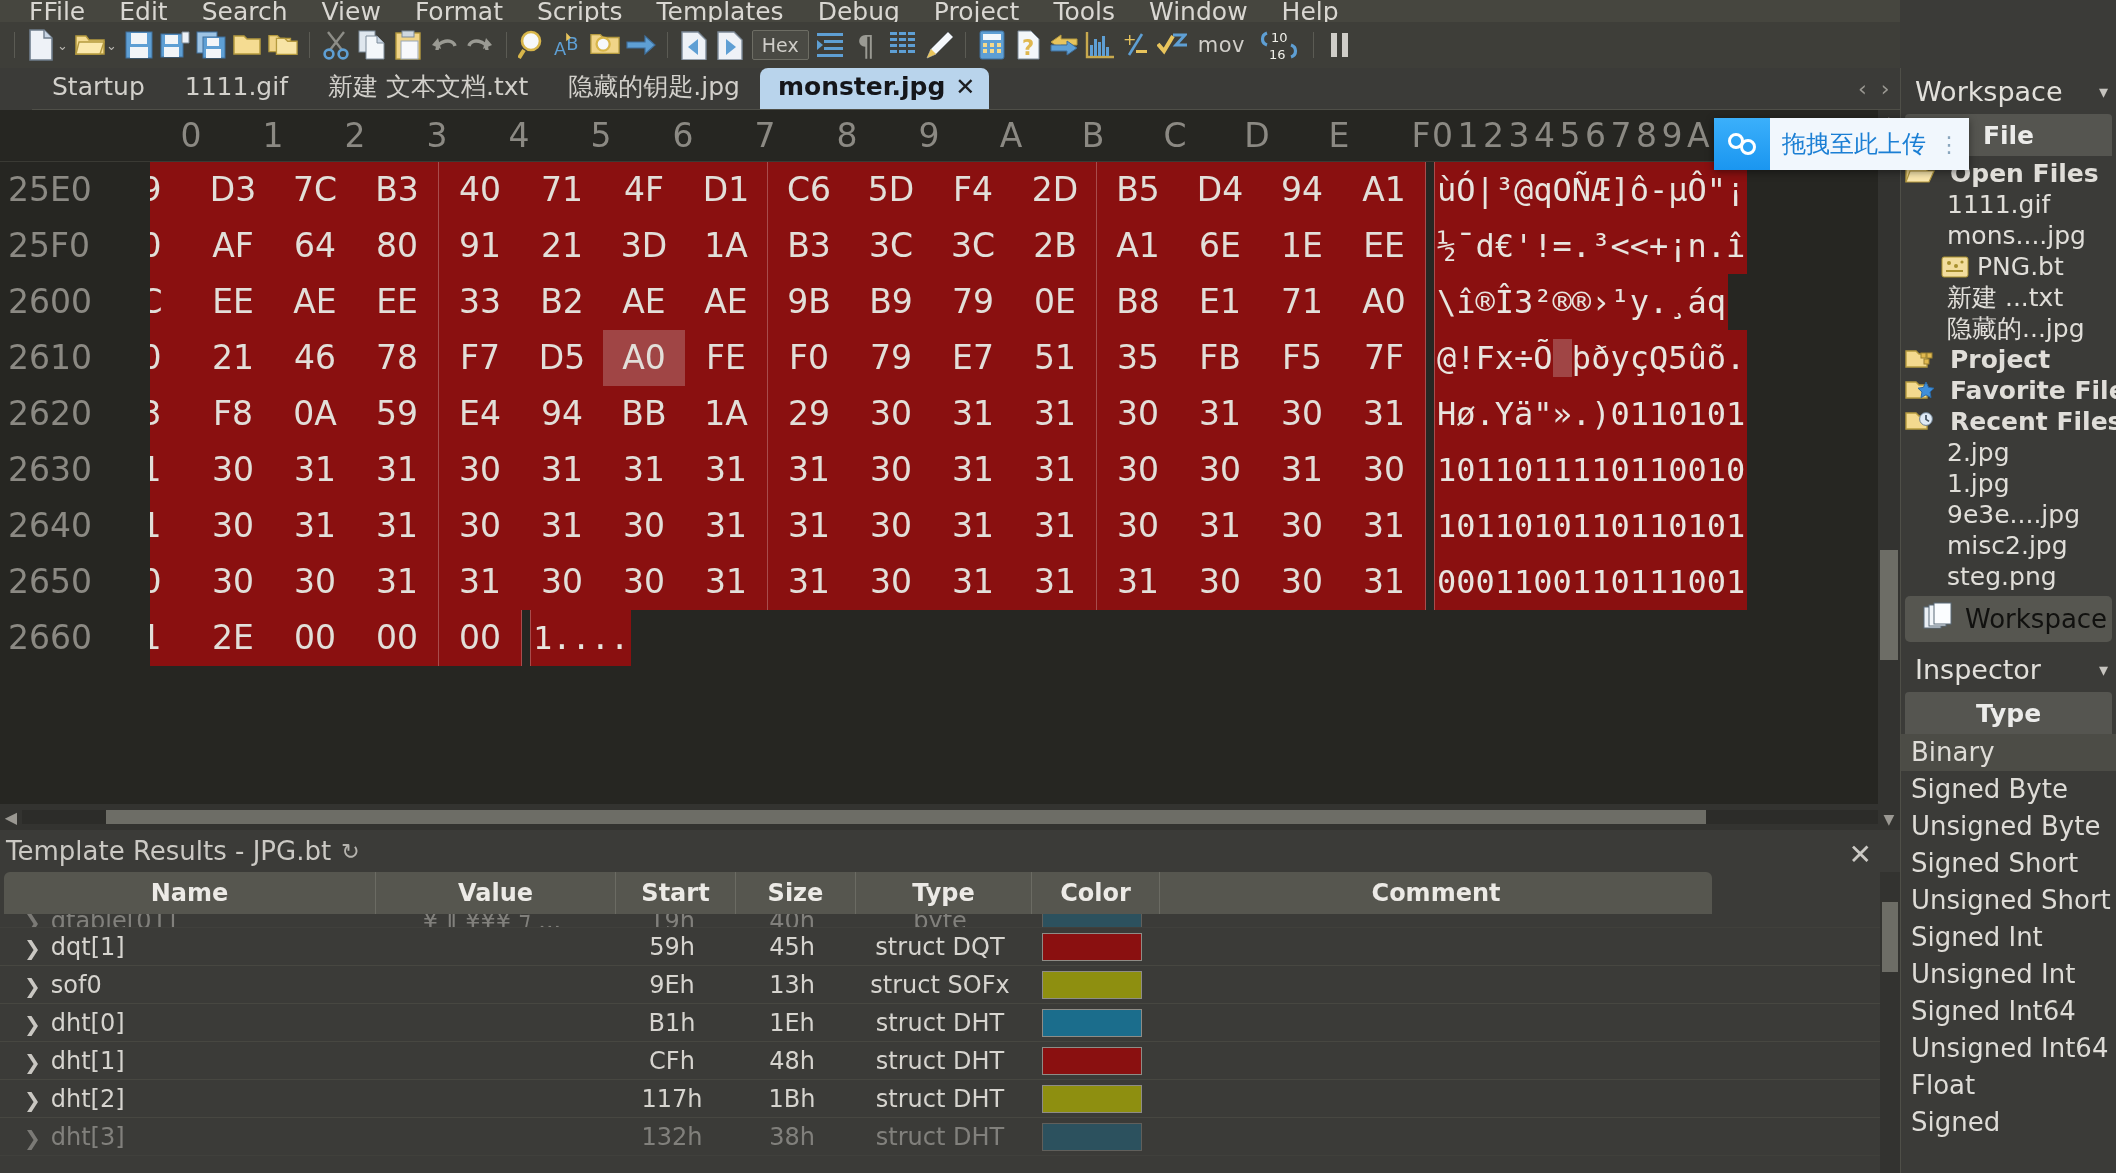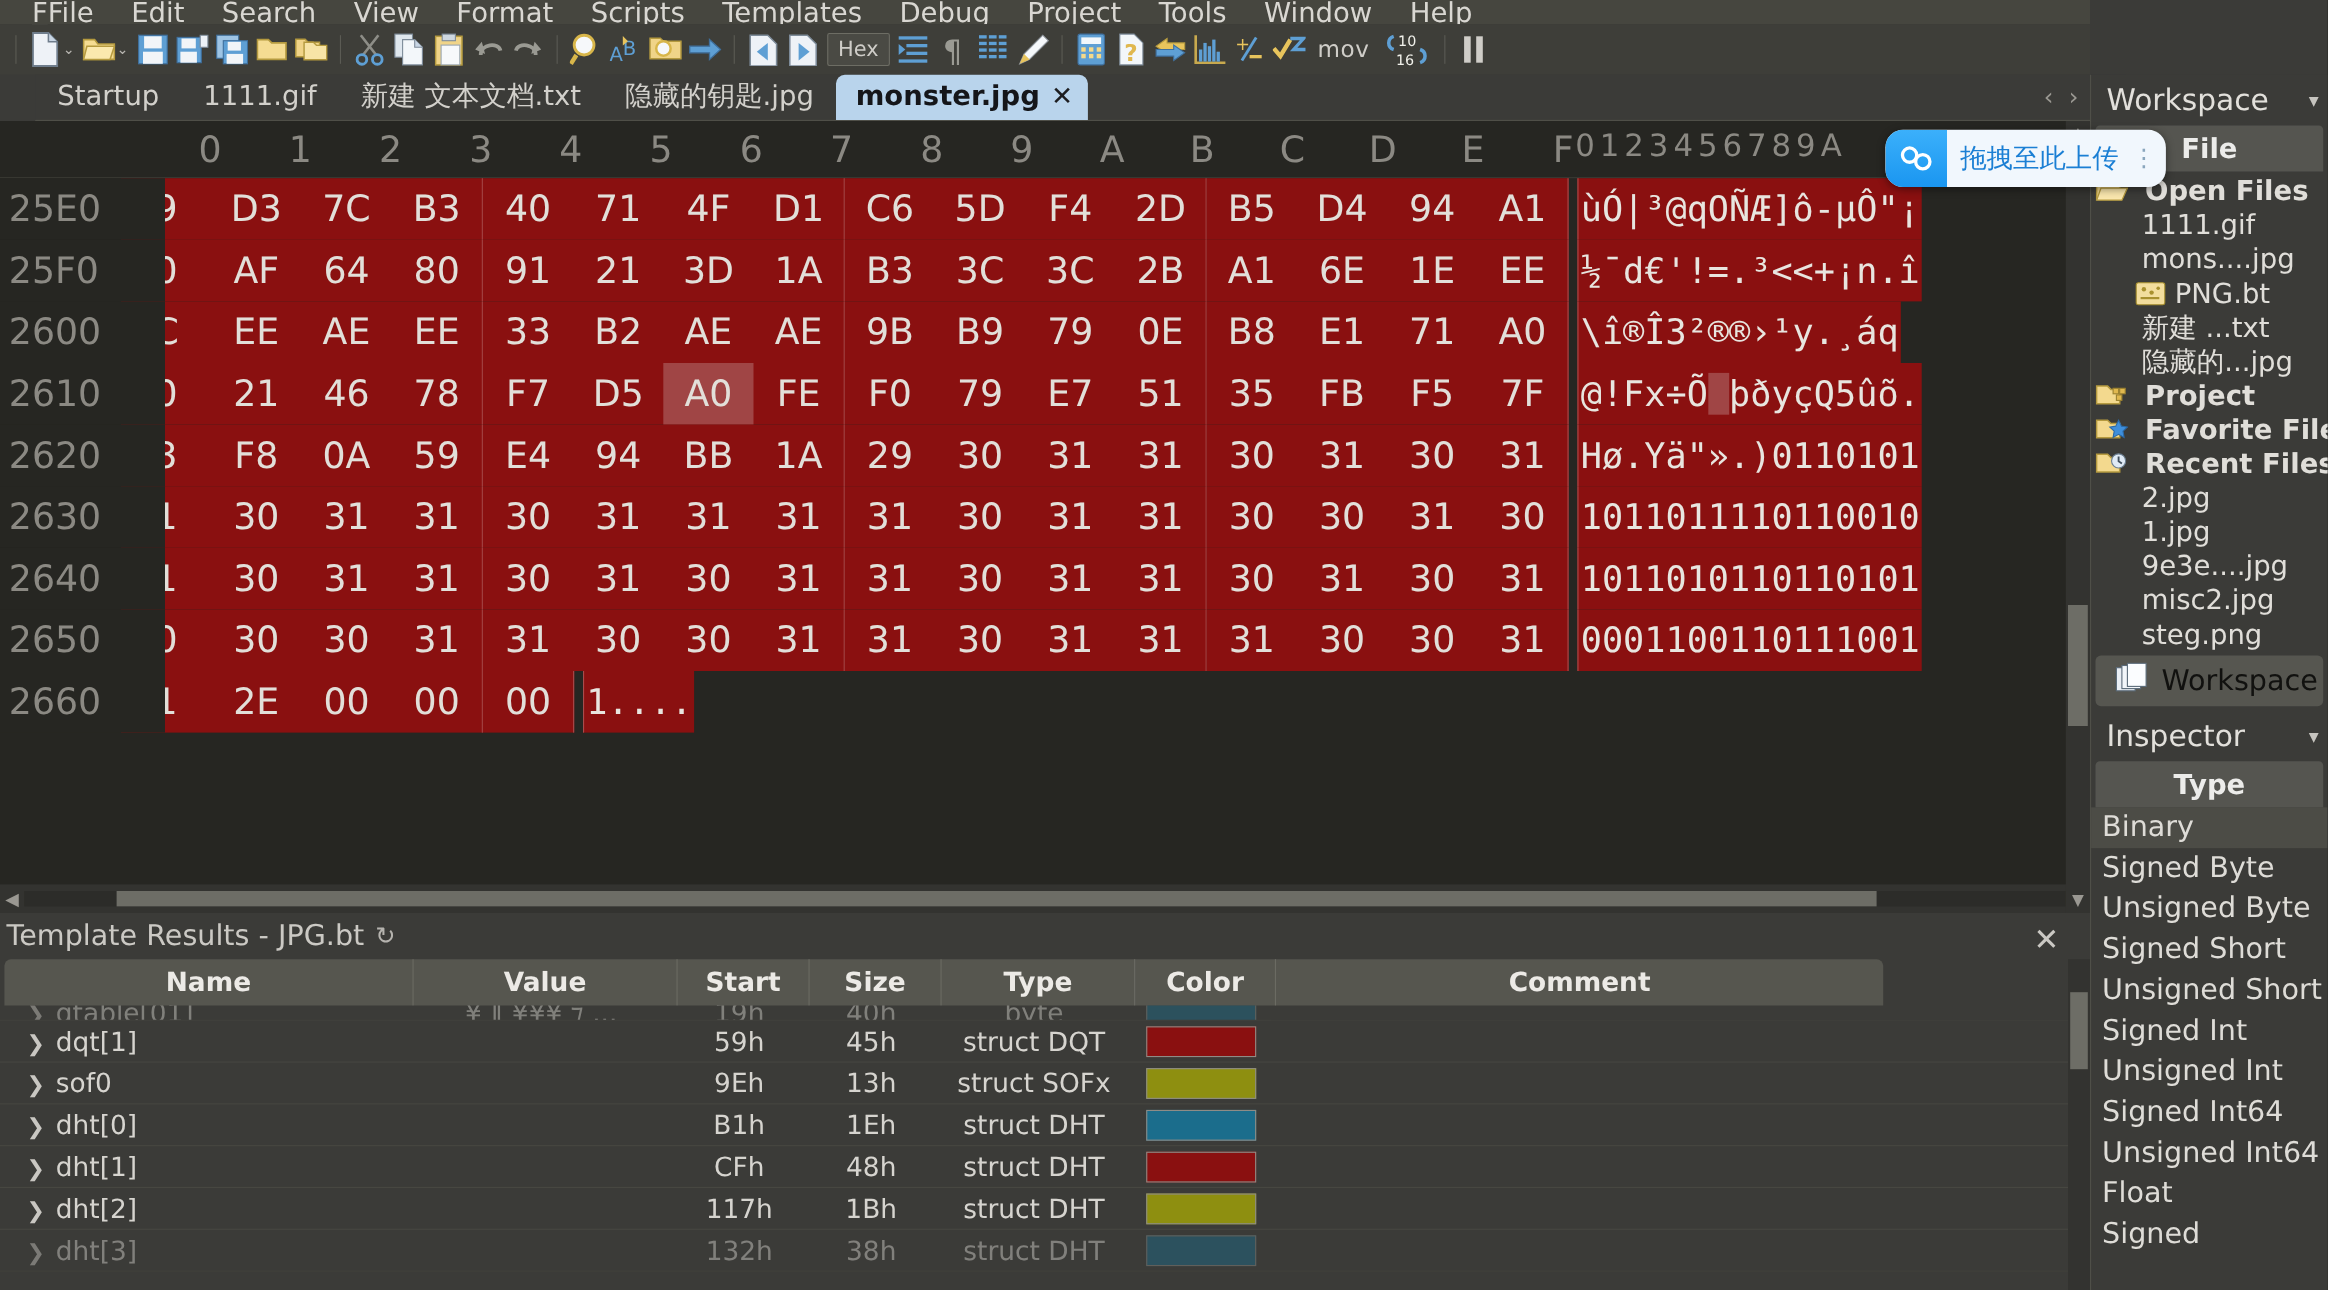--- a/index.html
+++ b/index.html
@@ -75,21 +75,21 @@
     position:relative; height:52px; width:100%;
     font-family:"DejaVu Sans",sans-serif; color:#8b8983; font-size:33px;
     border-bottom:1px solid #3a3a34;
   }
   .hexhdr .cols {
     position:absolute; left:150px; top:6px; display:flex;
   }
   .hexhdr .ch { width:82px; text-align:center; }
   .hexhdr .ascii-cols {
     position:absolute; left:1432px; top:6px; letter-spacing:4.5px;
-    font-size:28px; color:#8b8983;
+    font-size:33px; color:#8b8983;
   }
   .hexbody { position:relative; }
   .hexrow { position:relative; height:56px; display:flex; align-items:center; }
   .offs {
     width:150px; color:#8b8983; font-size:33px; font-family:"DejaVu Sans",sans-serif;
     text-align:left; padding-left:8px; background:#262622; z-index:3;
     height:56px; line-height:56px;
   }
   .bytes { display:flex; height:56px; }
   .grp {
@@ -188,21 +188,21 @@
   }
   .insp-item {
     height:37px; font-size:26px; color:#dedcd7; padding-left:10px; line-height:37px;
     white-space:nowrap;
   }
   .insp-item.sel { background:#4c4c46; }
 
   
   .uploadpill {
     position:absolute; left:1714px; top:118px; height:52px;
-    background:#f1f7fd; border-radius:16px; display:flex; align-items:center;
+    background:#f1f7fd; border-radius:0; display:flex; align-items:center;
     box-shadow:0 2px 8px rgba(0,0,0,.45); overflow:hidden; z-index:40;
   }
   .uploadpill .bluebox {
     width:56px; height:52px; background:linear-gradient(180deg,#3bb0fb,#1a96f0);
     display:flex; align-items:center; justify-content:center;
   }
   .uploadpill .txt { font-size:24px; color:#1b7fd4; padding:0 12px; white-space:nowrap; }
   .uploadpill .dots { color:#8aa6bd; font-size:22px; padding-right:8px; letter-spacing:1px; }
 </style>
 </head>

